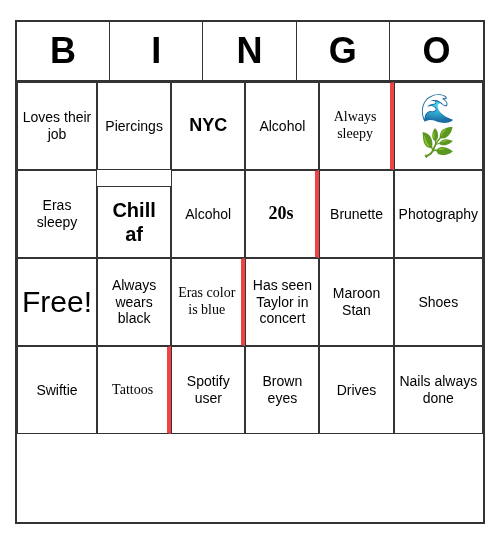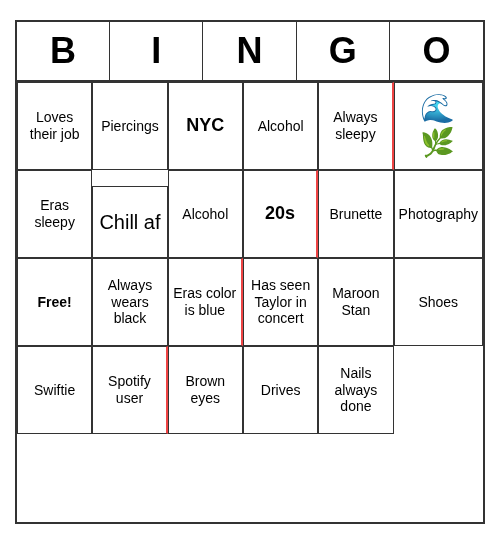--- a/index.html
+++ b/index.html
@@ -42,34 +42,35 @@
       display: flex;
       justify-content: center;
       align-items: center;
       text-align: center;
       padding: 4px;
       font-size: 14px;
       line-height: 1.2;
       position: relative;
     }
     .bingo-cell:nth-child(5n) {
-      border-right: 2px solid #ef4444;
+      border-right: 4px solid #ef4444;
+      font-family: Liberation Serif, serif;
     }
     .cell-large {
       font-size: 18px;
       font-weight: bold;
     }
     .cell-medium {
       font-size: 20px;
-      font-weight: normal;
+      font-weight: bold;
       margin-top: 16px;
     }
     .cell-free {
-      font-size: 14px;
-      font-weight: bold;
+      font-size: 30px;
+      font-weight: normal;
     }
     .cell-icon {
       font-size: 30px;
       display: flex;
       flex-direction: column;
       align-items: center;
     }
   </style>
 </head>
 <body>
@@ -97,18 +98,19 @@
       <div class="bingo-cell cell-large">20s</div>
       <div class="bingo-cell">Brunette</div>
       <div class="bingo-cell">Photography</div>
       <div class="bingo-cell cell-free">Free!</div>
       <div class="bingo-cell">Always wears black</div>
       <div class="bingo-cell">Eras color is blue</div>
       <div class="bingo-cell">Has seen Taylor in concert</div>
       <div class="bingo-cell">Maroon Stan</div>
       <div class="bingo-cell">Shoes</div>
       <div class="bingo-cell">Swiftie</div>
+      <div class="bingo-cell">Tattoos</div>
       <div class="bingo-cell">Spotify user</div>
       <div class="bingo-cell">Brown eyes</div>
       <div class="bingo-cell">Drives</div>
       <div class="bingo-cell">Nails always done</div>
     </div>
 </div>
 
 </body></html>

